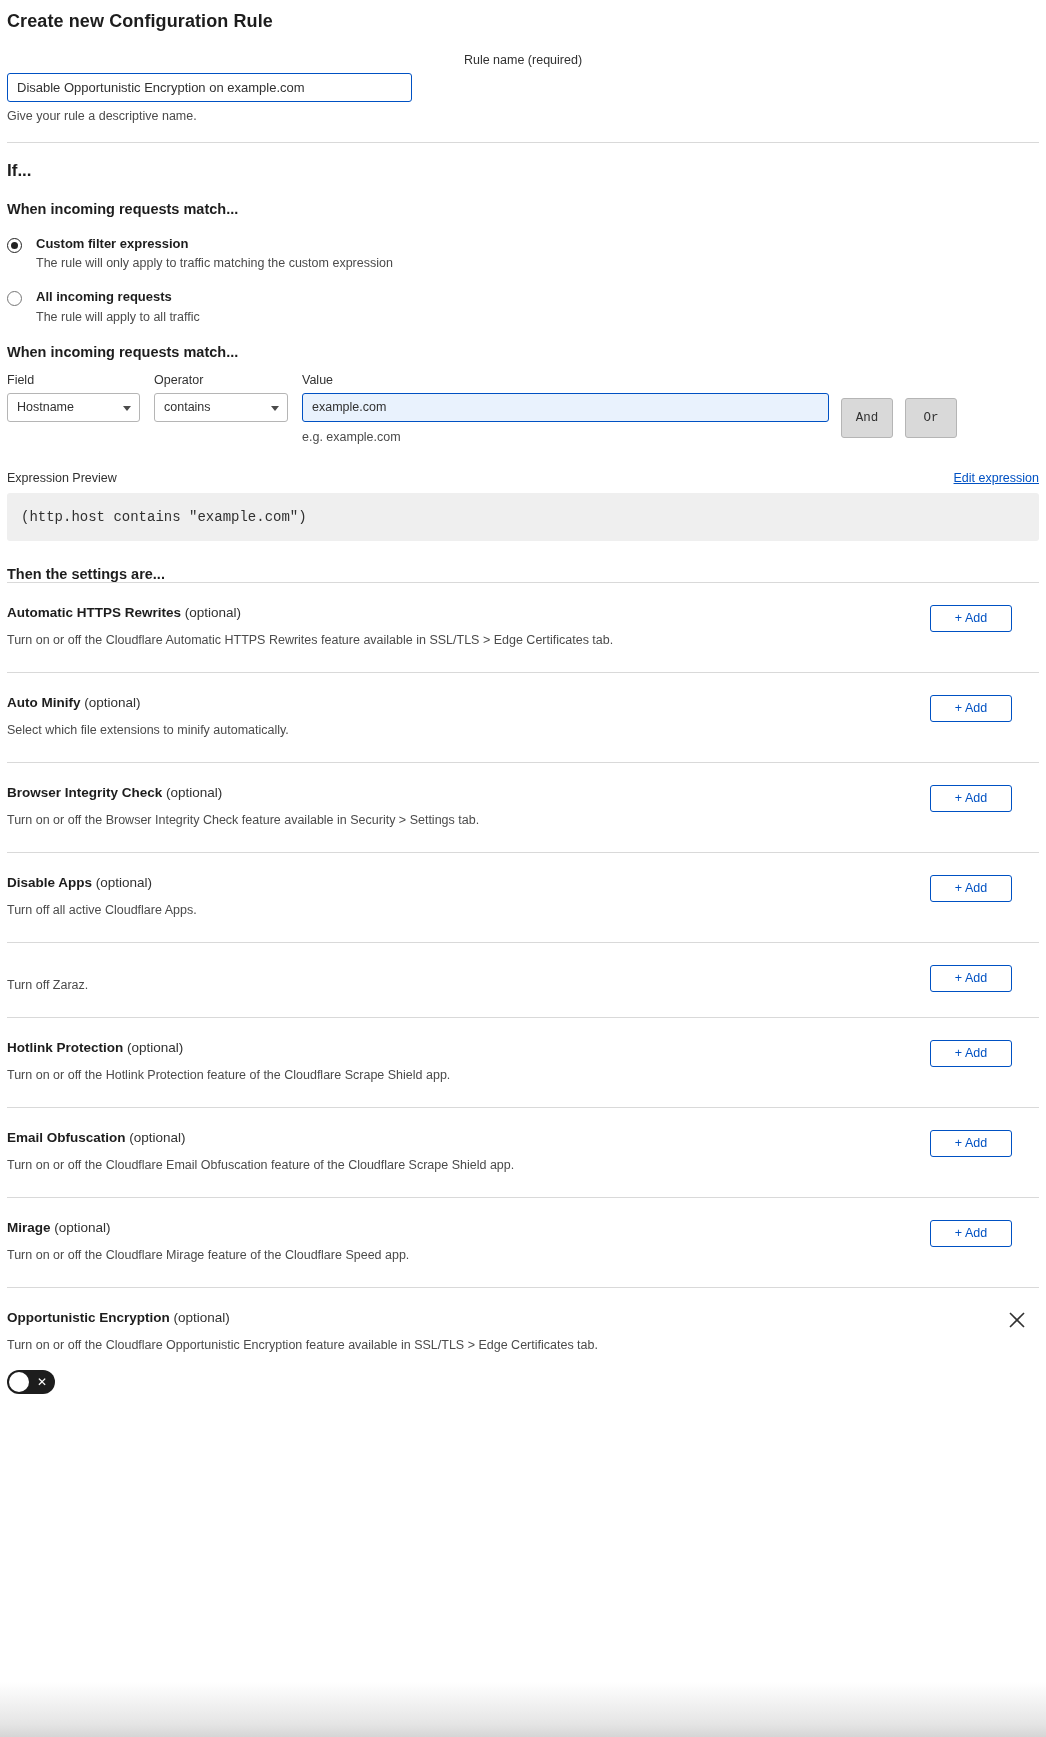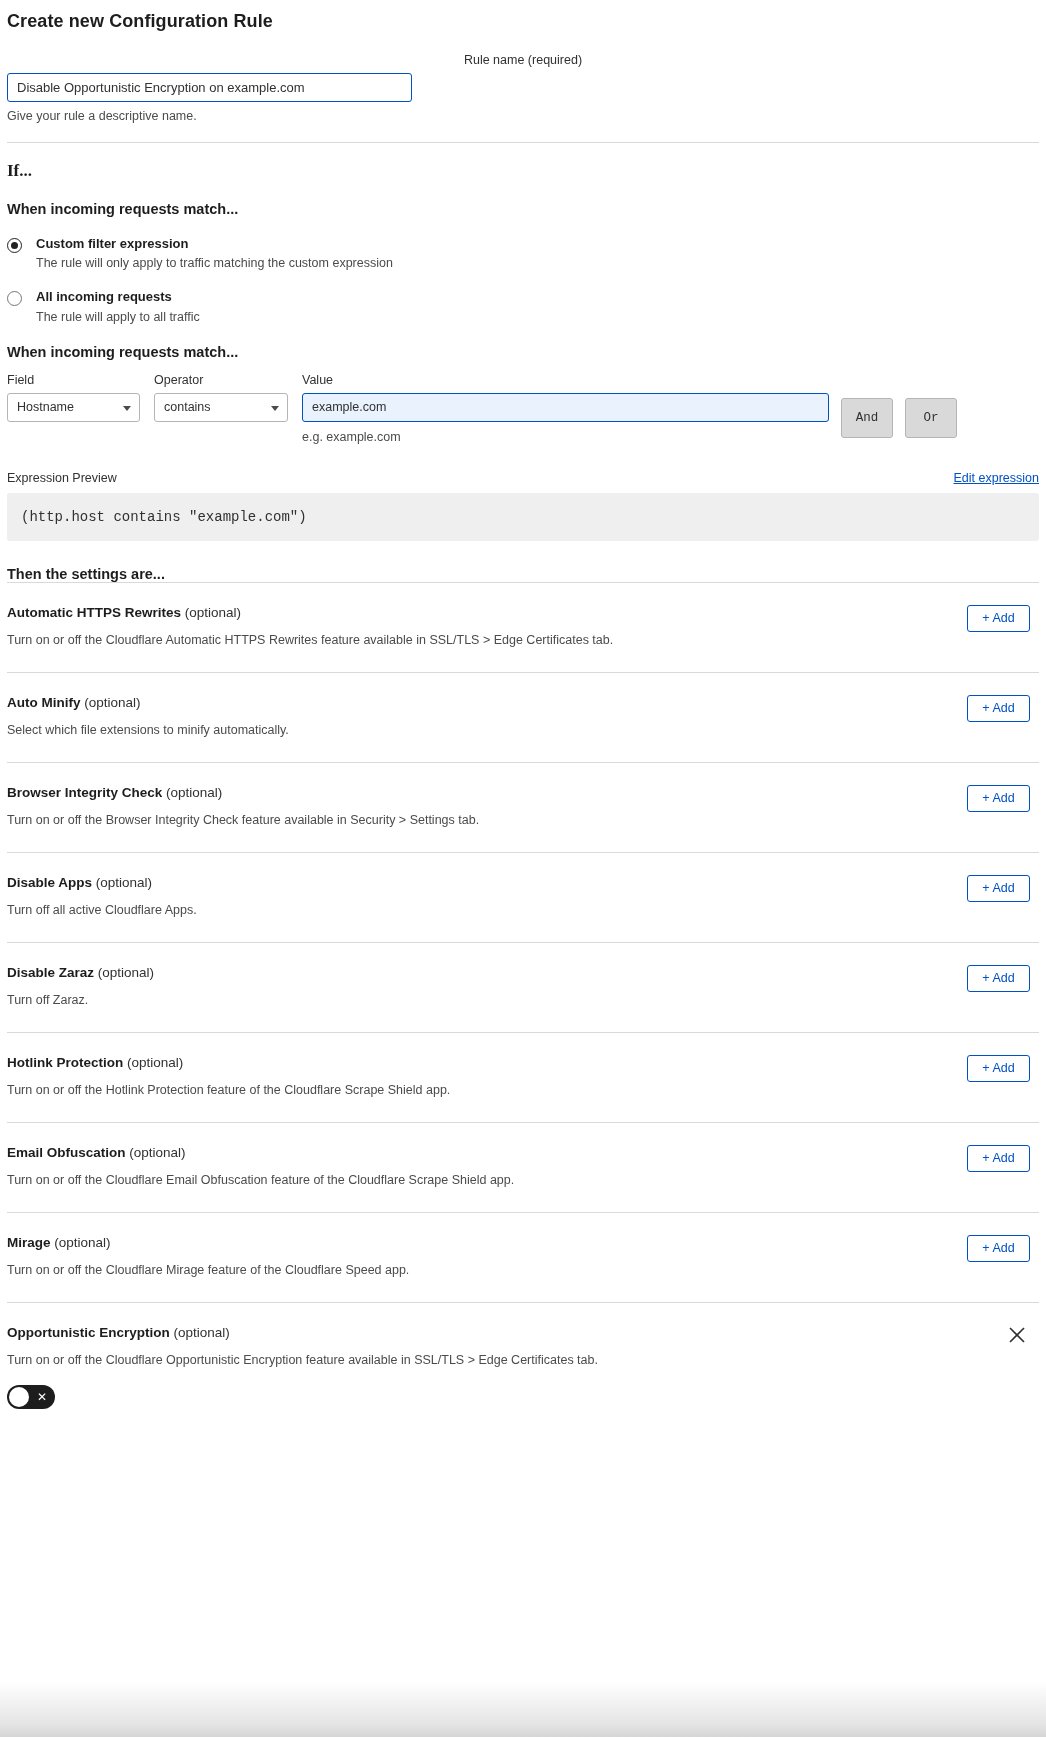--- a/index.html
+++ b/index.html
@@ -51,21 +51,20 @@
   .divider {
     border: 0;
     border-top: 1px solid #d9d9d9;
     margin: 19px 0 0 0;
   }
   .section-title {
     font-size: 17px;
     font-weight: bold;
     color: #1d1d1d;
     margin-top: 18px;
-    font-family: Liberation Serif, serif;
   }
   .subsection-title {
     font-size: 14.5px;
     font-weight: bold;
     color: #1d1d1d;
     margin-top: 20px;
   }
   .radio-row {
     display: flex;
     align-items: flex-start;
@@ -207,23 +206,23 @@
   }
   .setting-title b { font-weight: bold; }
   .setting-title span.optional { font-weight: normal; color: #313131; }
   .setting-desc {
     font-size: 12.5px;
     color: #4b4b4b;
     margin-top: 13px;
   }
   .add-btn {
     position: absolute;
-    right: 9px;
+    right: 27px;
     top: 22px;
-    width: 63px;
+    width: 82px;
     height: 27px;
     border: 1px solid #0051c3;
     border-radius: 3px;
     background: #fff;
     color: #0051c3;
     font-size: 12.5px;
     display: flex;
     align-items: center;
     justify-content: center;
   }
@@ -374,24 +373,20 @@
     <div class="setting-title">
       <b>Disable Apps</b>
       <span class="optional">(optional)</span>
     </div>
     <div class="setting-desc">Turn off all active Cloudflare Apps.</div>
     <div class="add-btn">+ Add</div>
   </div>
 
   
   <div class="setting">
-    <div class="setting-title">
-      <b>Disable Zaraz</b>
-      <span class="optional">(optional)</span>
-    </div>
     <div class="setting-desc">Turn off Zaraz.</div>
     <div class="add-btn">+ Add</div>
   </div>
 
   
   <div class="setting">
     <div class="setting-title">
       <b>Hotlink Protection</b>
       <span class="optional">(optional)</span>
     </div>

